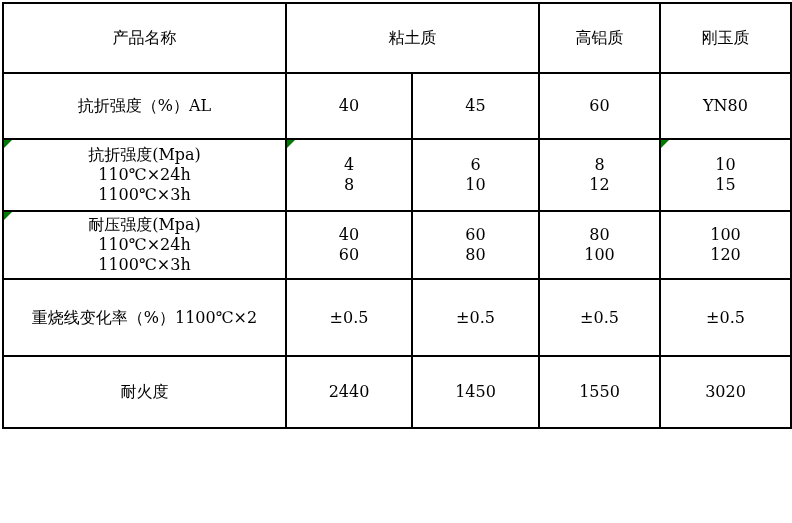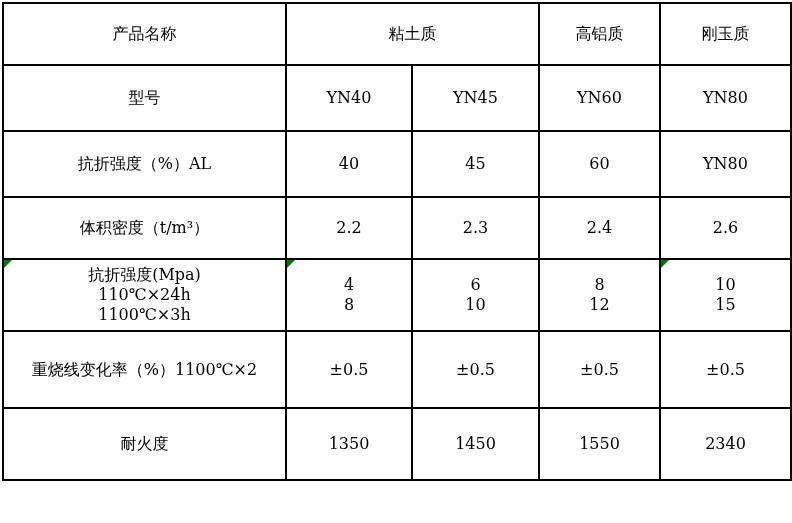--- a/index.html
+++ b/index.html
@@ -10,21 +10,21 @@
   }
   .wrap{padding:2px 2px 0 2px;}
   table{border-collapse:collapse;table-layout:fixed;width:788px;}
   td{
     border:2px solid #000;
     text-align:center;vertical-align:middle;
     font-size:16px;line-height:20px;
     padding:0;position:relative;
     overflow:hidden;
   }
-  tr.h62{height:62px}
+  tr.h62{height:70px}
   tr.h66{height:66px}
   tr.h64{height:72px}
   tr.h68{height:68px}
   tr.h65{height:77px}
   .flag{
     position:absolute;top:0;left:0;width:0;height:0;
     border-top:8px solid #007a00;
     border-right:8px solid transparent;
   }
   .ln{white-space:nowrap;}
@@ -43,43 +43,29 @@
   </colgroup>
 
   <tbody>
         <tr class="h62">
     <td>产品名称</td>
     <td colspan="2">粘土质</td>
     <td>高铝质</td>
     <td>刚玉质</td>
   </tr>
 
-  <tr class="h66">
-    <td>型号</td>
-    <td>YN40</td>
-    <td>YN45</td>
-    <td>YN60</td>
-    <td>YN80</td>
-  </tr>
 
   <tr class="h66">
     <td>抗折强度（%）AL</td>
     <td>40</td>
     <td>45</td>
     <td>60</td>
     <td>YN80</td>
   </tr>
 
-  <tr class="h62">
-    <td>体积密度（t/m³）</td>
-    <td>2.2</td>
-    <td>2.3</td>
-    <td>2.4</td>
-    <td>2.6</td>
-  </tr>
 
   <tr class="h64">
     <td>
       <span class="flag"></span>
       <div class="ln">抗折强度(Mpa)</div>
       <div class="ln">110℃×24h</div>
       <div class="ln">1100℃×3h</div>
     </td>
     <td>
       <span class="flag"></span>
@@ -94,31 +80,55 @@
       <div class="ln">8</div>
       <div class="ln">12</div>
     </td>
     <td>
       <span class="flag"></span>
       <div class="ln">10</div>
       <div class="ln">15</div>
     </td>
   </tr>
 
+  <tr class="h68">
+    <td>
+      <span class="flag"></span>
+      <div class="ln">耐压强度(Mpa)</div>
+      <div class="ln">110℃×24h</div>
+      <div class="ln">1100℃×3h</div>
+    </td>
+    <td>
+      <div class="ln">40</div>
+      <div class="ln">60</div>
+    </td>
+    <td>
+      <div class="ln">60</div>
+      <div class="ln">80</div>
+    </td>
+    <td>
+      <div class="ln">80</div>
+      <div class="ln">100</div>
+    </td>
+    <td>
+      <div class="ln">100</div>
+      <div class="ln">120</div>
+    </td>
+  </tr>
 
   <tr class="h65">
     <td>重烧线变化率（%）1100℃×2</td>
     <td>±0.5</td>
     <td>±0.5</td>
     <td>±0.5</td>
     <td>±0.5</td>
   </tr>
 
   <tr class="h64">
     <td>耐火度</td>
-    <td>1350</td>
+    <td>2440</td>
     <td>1450</td>
     <td>1550</td>
-    <td>2340</td>
+    <td>3020</td>
   </tr>
 </tbody>
     </table>
 </div>
 
 </body></html>

